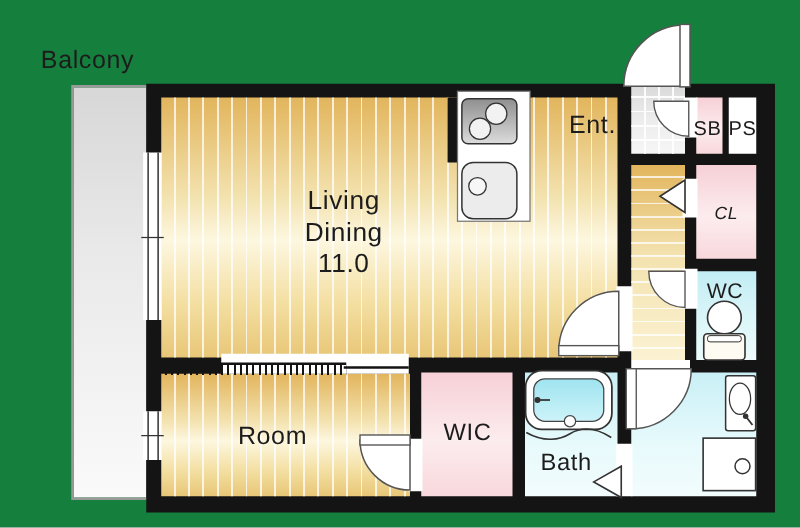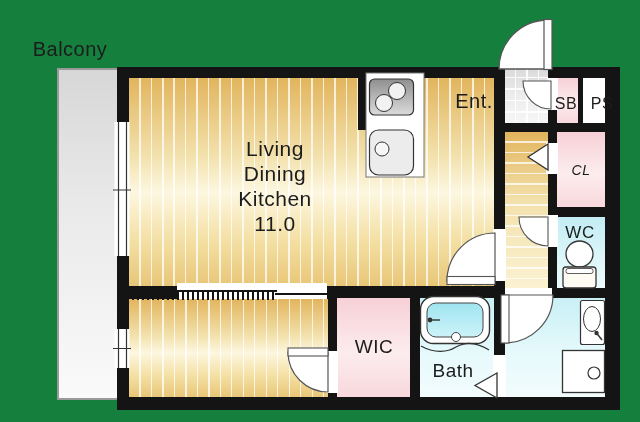--- a/index.html
+++ b/index.html
@@ -151,27 +151,27 @@
       <circle cx="594" cy="373" r="6" fill="#fff" stroke="#333" stroke-width="1.2"></circle>
     </g>
   </svg>
 
   <div class="abs lbl" style="left:70px;top:49px;font-size:20px;">Balcony</div>
   <div class="abs lbl" style="left:474px;top:53px;font-size:20px;margin-top:48px;">Ent.</div>
 
   <div class="abs lbl" style="left:275px;top:186px;font-size:21px;line-height:25px;">
     <div>Living</div>
     <div>Dining</div>
-    <div>Kitchen</div>
     <div>11.0</div>
   </div>
 
   <div class="abs lbl" style="left:218px;top:349px;font-size:20px;line-height:26px;">
+    <div>Room</div>
   </div>
 
   <div class="abs lbl" style="left:374px;top:347px;font-size:19px;">WIC</div>
   <div class="abs lbl" style="left:453px;top:371px;font-size:19px;">Bath</div>
   <div class="abs lbl" style="left:581px;top:170px;font-size:14px;font-style:italic;">CL</div>
   <div class="abs lbl" style="left:580px;top:233px;font-size:17px;">WC</div>
   <div class="abs lbl" style="left:566px;top:104px;font-size:16px;">SB</div>
-  <div class="abs lbl" style="left:594px;top:104px;font-size:16px;padding-left:16px;">PS</div>
+  <div class="abs lbl" style="left:594px;top:104px;font-size:16px;">PS</div>
 
 </div>
 
 </body></html>

